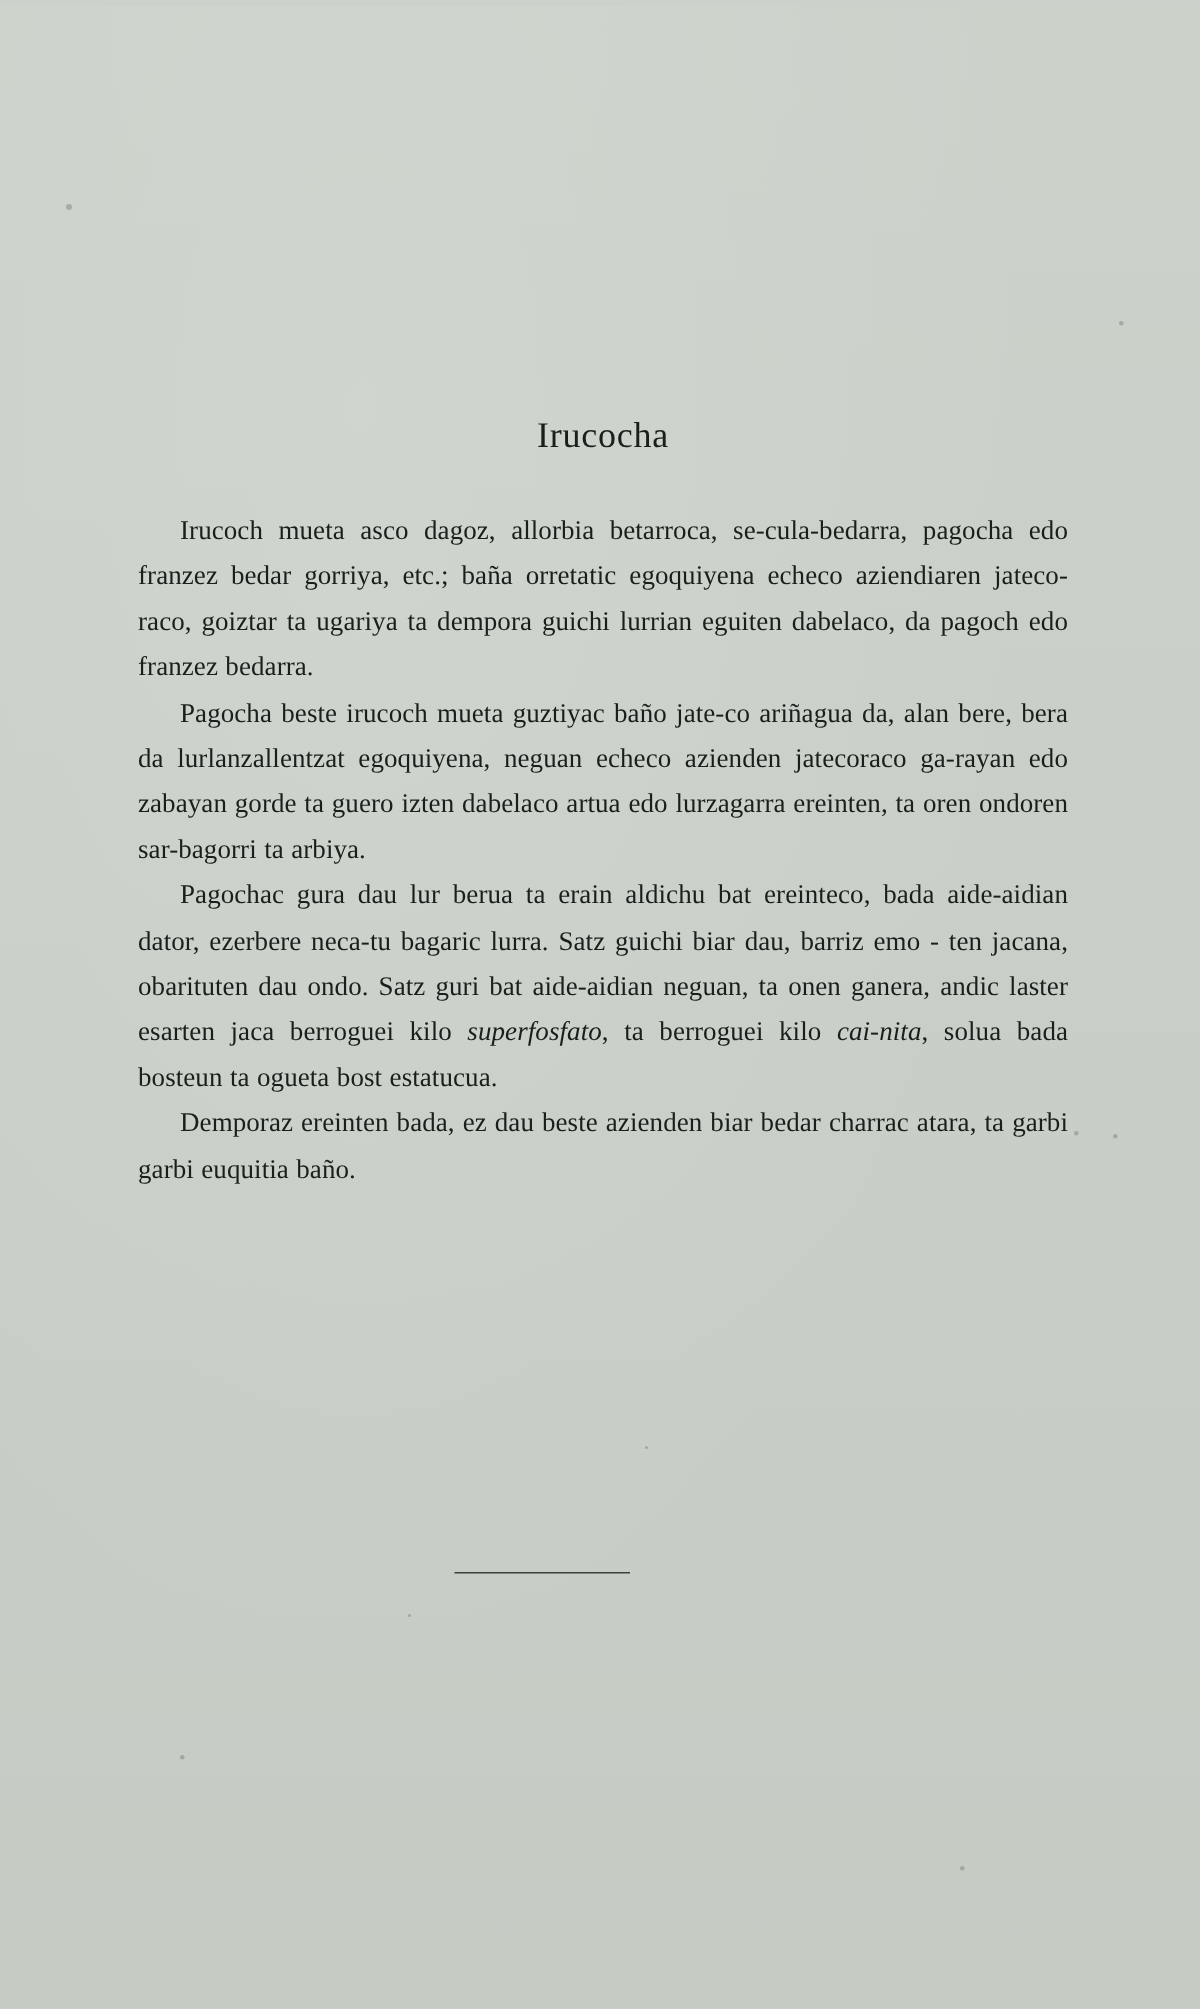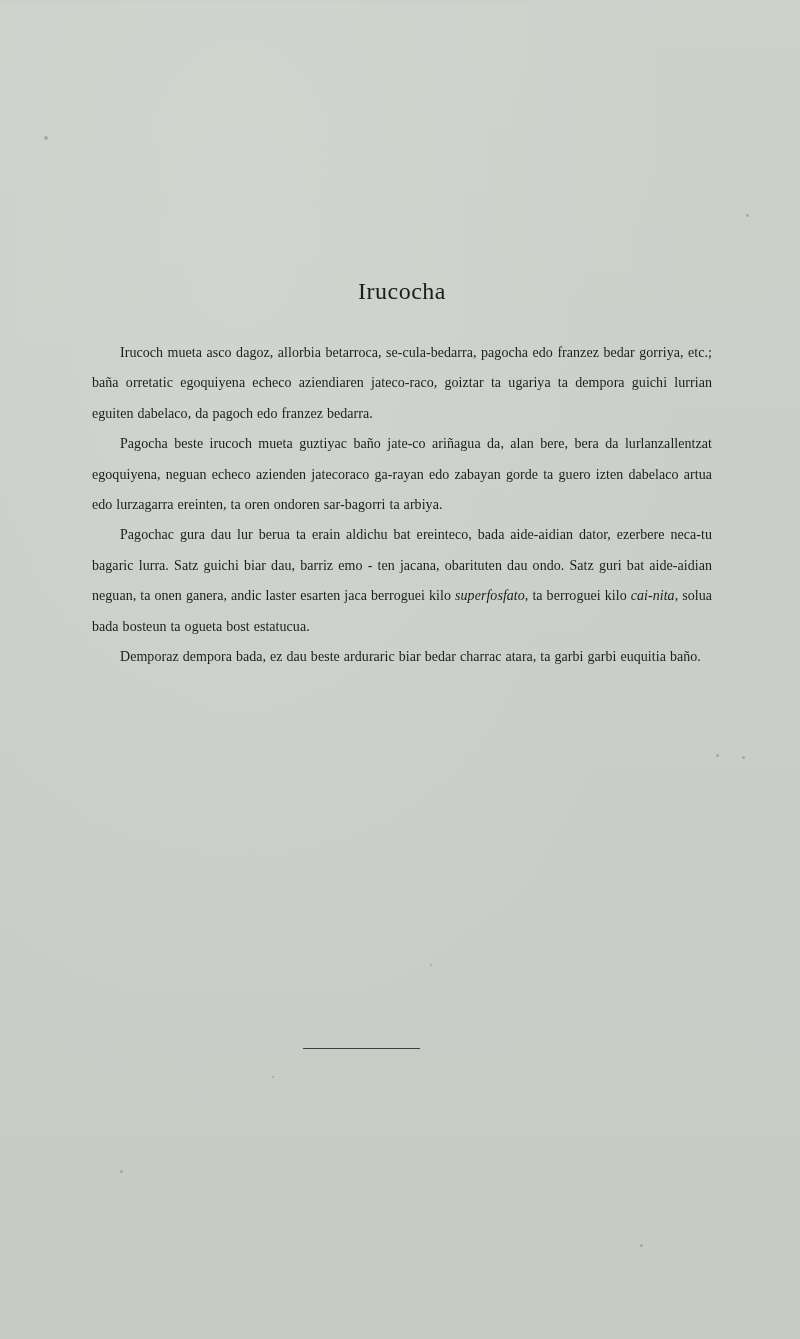--- a/index.html
+++ b/index.html
@@ -42,21 +42,21 @@
     font-size: 24px;
     font-weight: normal;
     letter-spacing: 0.5px;
     font-family: "Liberation Serif", serif;
   }
   .body-text {
     margin-top: 33px;
   }
   p.para {
     margin: 0 0 0 0;
-    font-size: 14px;
+    font-size: 18px;
     line-height: 30.4px;
     text-align: justify;
     text-indent: 28px;
     letter-spacing: 0.05px;
     word-spacing: 0.4px;
   }
   em.ital {
   }
   .divider {
     position: absolute;
@@ -82,20 +82,20 @@
   <div class="speck" style="left:430px; top:960px; width:2px; height:2px;"></div>
 
   <div class="content">
 
     <h1 class="doc-title">Irucocha</h1>
 
     <div class="body-text">
       <p class="para">Irucoch mueta asco dagoz, allorbia betarroca, se-cula-bedarra, pagocha edo franzez bedar gorriya, etc.; baña orretatic egoquiyena echeco aziendiaren jateco-raco, goiztar ta ugariya ta dempora guichi lurrian eguiten dabelaco, da pagoch edo franzez bedarra.</p>
       <p class="para">Pagocha beste irucoch mueta guztiyac baño jate-co ariñagua da, alan bere, bera da lurlanzallentzat egoquiyena, neguan echeco azienden jatecoraco ga-rayan edo zabayan gorde ta guero izten dabelaco artua edo lurzagarra ereinten, ta oren ondoren sar-bagorri ta arbiya.</p>
       <p class="para"><span>Pagochac gura dau lur berua ta erain aldichu bat ereinteco, bada aide-aidian dator, ezerbere neca-tu bagaric lurra. Satz guichi biar dau, barriz emo - ten jacana, obarituten dau ondo. Satz guri bat aide-aidian neguan, ta onen ganera, andic laster esarten jaca berroguei kilo </span><em class="ital">superfosfato</em><span>, ta berroguei kilo </span><em class="ital">cai-nita</em><span>, solua bada bosteun ta ogueta bost estatucua.</span></p>
-      <p class="para">Demporaz dempora bada, ez dau beste arduraric biar bedar charrac atara, ta garbi garbi euquitia baño.</p>
+      <p class="para">Demporaz ereinten bada, ez dau beste azienden biar bedar charrac atara, ta garbi garbi euquitia baño.</p>
     </div>
 
   </div>
 
   <div class="divider"></div>
 
 </div>
 
 </body></html>

